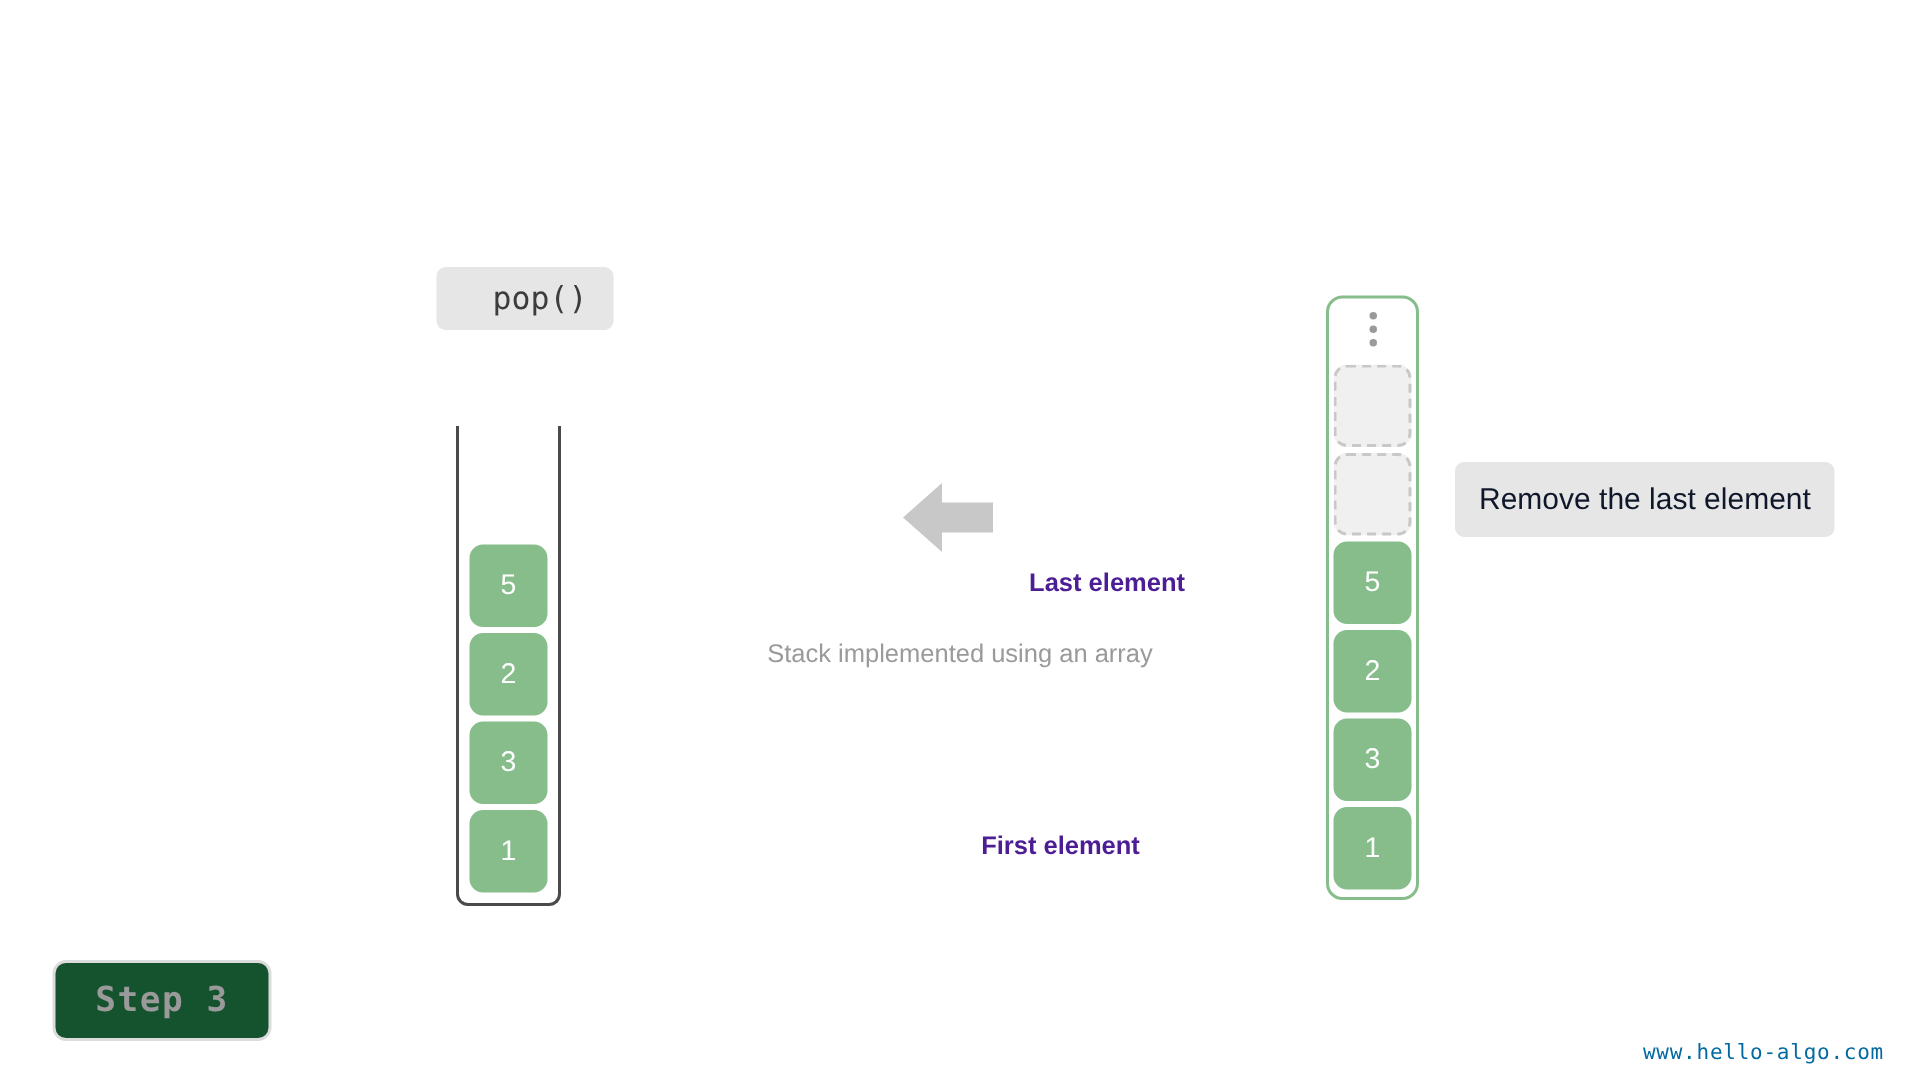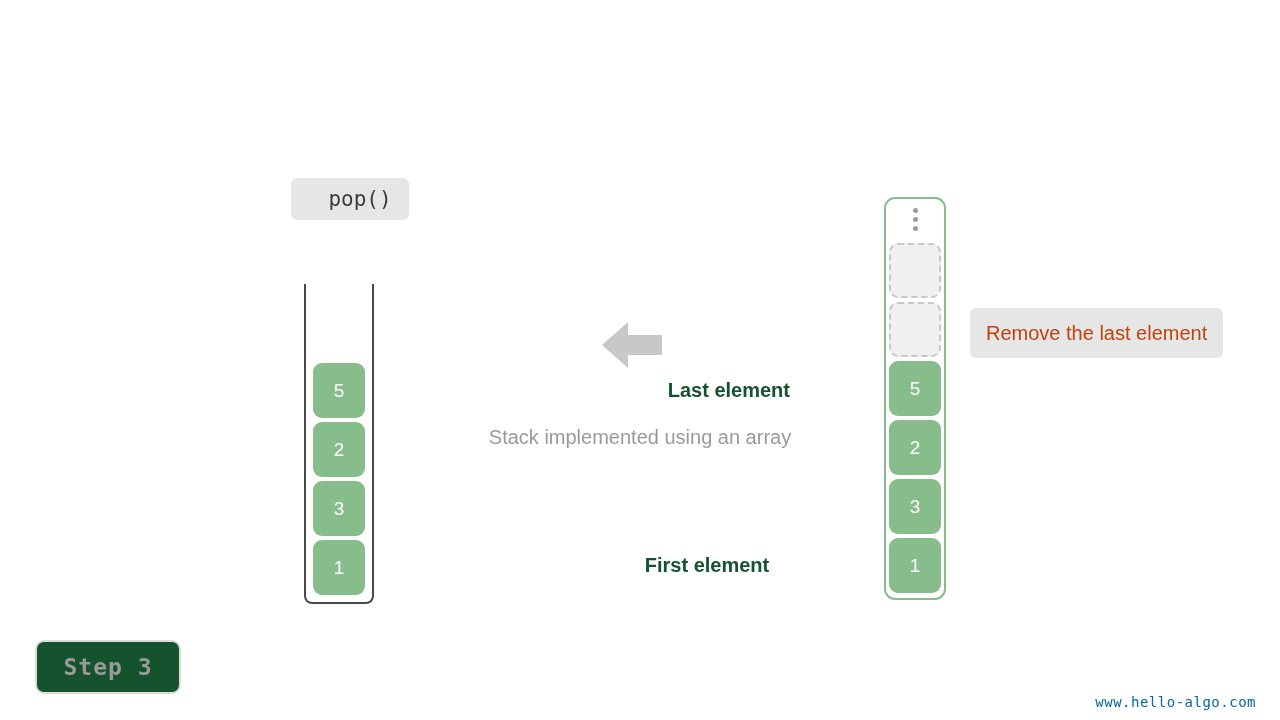--- a/index.html
+++ b/index.html
@@ -100,31 +100,31 @@
     height: 50px;
   }
 
   
   .caption {
     position: absolute;
     left: 459px;
     top: 426px;
     width: 362px;
     text-align: center;
-    font-size: 20px;
+    font-size: 17px;
     color: #9a9a9a;
     white-space: nowrap;
   }
 
   
   .anno {
     position: absolute;
-    font-size: 20px;
+    font-size: 17px;
     font-weight: bold;
-    color: #14532d;
+    color: #4c1d95;
     white-space: nowrap;
     text-align: right;
   }
   .anno-last { left: 640px; top: 379px; width: 150px; }
   .anno-first { left: 632px; top: 554px; width: 150px; text-align: center; }
 
   
   .right-stack {
     position: absolute;
     left: 884px;
@@ -167,21 +167,21 @@
     position: absolute;
     left: 970px;
     top: 308px;
     height: 50px;
     padding: 0 16px;
     background: #e6e6e6;
     border-radius: 6px;
     display: flex;
     align-items: center;
     font-size: 20px;
-    color: #c2410c;
+    color: #0f172a;
     white-space: nowrap;
   }
 
   
   .step-badge {
     position: absolute;
     left: 35px;
     top: 640px;
     width: 146px;
     height: 54px;

